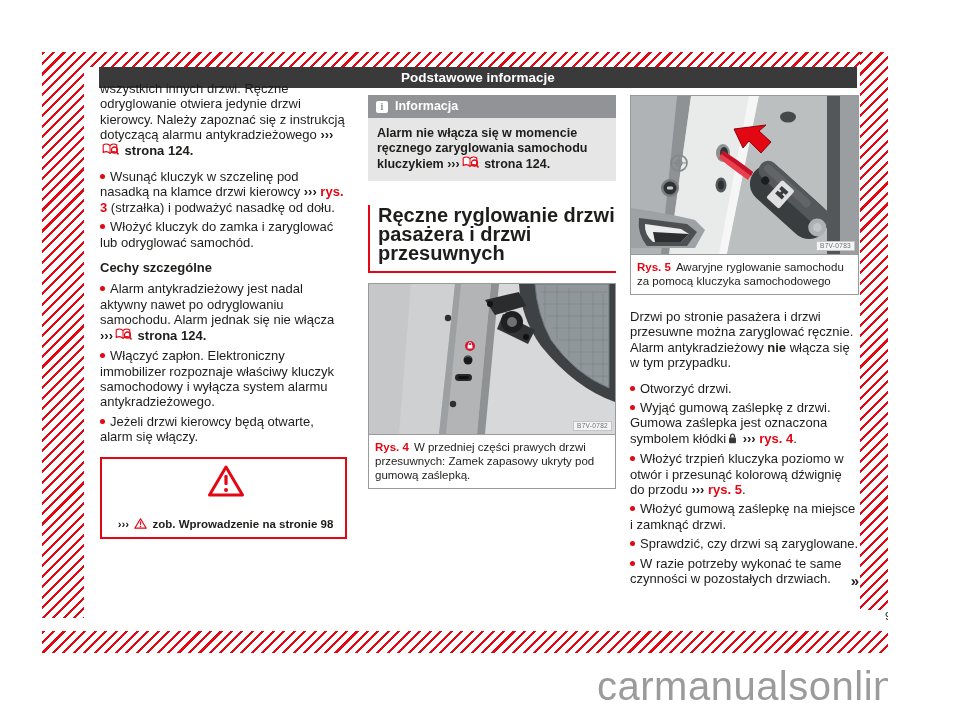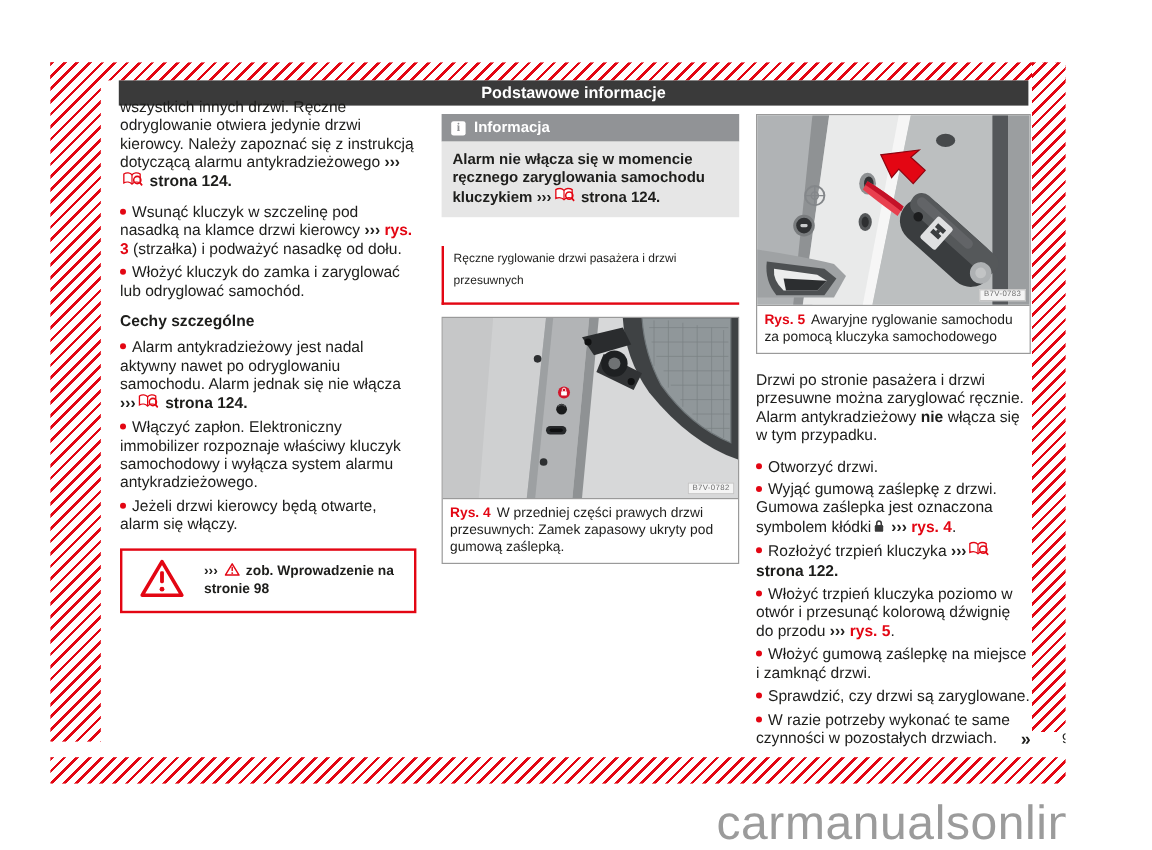--- a/index.html
+++ b/index.html
@@ -28,34 +28,34 @@
   .bullet{margin:0 0 4px 0;position:relative;}
   .dot{display:inline-block;width:5px;height:5px;border-radius:50%;background:#e30613;
        margin-right:5px;vertical-align:2px;}
   .subheading{font-weight:bold;margin:10px 0 6px 0;}
   .seg-bold{font-weight:bold;}
   .seg-red{color:#e30613;font-weight:bold;}
   .inline-icon{display:inline-block;vertical-align:-1px;margin:0 2px;}
 
   
   .warning-box{margin-top:12px;border:2px solid #e30613;display:flex;align-items:center;
-    gap:16px;padding:5px 10px 5px 14px;min-height:40px;}
+    gap:16px;padding:5px 10px 5px 14px;min-height:40px;flex-direction:column;}
   .warning-text{font-size:11.5px;line-height:14px;font-weight:bold;}
 
   
   .info-box{margin-bottom:24px;}
   .info-header{background:#919396;color:#ffffff;font-size:12.5px;font-weight:bold;
     padding:3px 8px;display:flex;align-items:center;gap:7px;height:17px;}
   .info-i{display:inline-block;width:12px;height:12px;background:#ffffff;color:#8e9093;
     border-radius:2px;font-size:10px;font-weight:bold;text-align:center;line-height:12px;
     font-family:"Liberation Serif","DejaVu Serif",serif;}
   .info-body{background:#e6e6e6;padding:8px 9px;font-size:12.5px;line-height:15px;font-weight:bold;}
 
   
-  .section-title{font-size:10px;line-height:19px;font-weight:normal;border-left:2px solid #e30613;
+  .section-title{font-size:20px;line-height:19px;font-weight:bold;border-left:2px solid #e30613;
     border-bottom:2px solid #e30613;padding:1px 0 8px 8px;margin-bottom:10px;}
 
   
   .figure{border:1px solid #9a9a9a;background:#ffffff;}
   .fig-image{position:relative;display:block;line-height:0;}
   .fig-code{position:absolute;right:3px;bottom:3px;background:#f4f4f4;border:1px solid #c4c4c4;
     color:#6e6e6e;font-size:6.5px;line-height:8px;padding:0 3px;letter-spacing:0.3px;}
   .fig-caption{border-top:1px solid #9a9a9a;padding:5px 6px 6px 6px;font-size:11.5px;line-height:14px;}
   .fig-label{color:#e30613;font-weight:bold;margin-right:5px;}
   .fig4{margin-top:0;}
@@ -255,28 +255,20 @@
     <div class="bullet">
       <span class="dot"></span><span class="rich"><span>Otworzyć drzwi.</span></span>
     </div>
     <div class="bullet">
       <span class="dot"></span><span class="rich"><span>Wyjąć gumową zaślepkę z drzwi. Gumowa zaślepka jest oznaczona symbolem kłódki</span><span class="inline-icon"><svg width="9" height="11" viewBox="0 0 9 11">
               <rect x="1" y="4.6" width="7" height="5.6" rx="1" fill="#3a3a3a"></rect>
               <path d="M2.6 4.6 V3 a1.9 1.9 0 0 1 3.8 0 V4.6" fill="none" stroke="#3a3a3a" stroke-width="1.3"></path>
             </svg></span><span class="seg-bold"> ››› </span><span class="seg-red">rys. 4</span><span>.</span></span>
     </div>
     <div class="bullet">
-      <span class="dot"></span><span class="rich"><span>Rozłożyć trzpień kluczyka </span><span class="seg-bold">›››</span><span class="inline-icon"><svg width="17" height="13" viewBox="0 0 17 13">
-              <path d="M1.2 2 C3.5 0.5 6.5 0.9 8 2.6 C9.5 0.9 12.5 0.5 14.8 2 L14.8 9.4 C12.5 8.3 9.5 8.7 8 10.4 C6.5 8.7 3.5 8.3 1.2 9.4 Z" fill="#ffffff" stroke="#e30613" stroke-width="1.1"></path>
-              <path d="M8 2.6 L8 10.4" stroke="#e30613" stroke-width="1" fill="none"></path>
-              <circle cx="12.4" cy="7" r="3" fill="none" stroke="#e30613" stroke-width="1.3"></circle>
-              <path d="M14.5 9.2 L16.5 11.4" stroke="#e30613" stroke-width="1.5"></path>
-            </svg></span><span class="seg-bold"> strona 122.</span></span>
-    </div>
-    <div class="bullet">
       <span class="dot"></span><span class="rich"><span>Włożyć trzpień kluczyka poziomo w otwór i przesunąć kolorową dźwignię do przodu </span><span class="seg-bold">››› </span><span class="seg-red">rys. 5</span><span>.</span></span>
     </div>
     <div class="bullet">
       <span class="dot"></span><span class="rich"><span>Włożyć gumową zaślepkę na miejsce i zamknąć drzwi.</span></span>
     </div>
     <div class="bullet">
       <span class="dot"></span><span class="rich"><span>Sprawdzić, czy drzwi są zaryglowane.</span></span>
     </div>
     <div class="bullet">
       <span class="dot"></span><span class="rich"><span>W razie potrzeby wykonać te same czynności w pozostałych drzwiach.</span></span>

